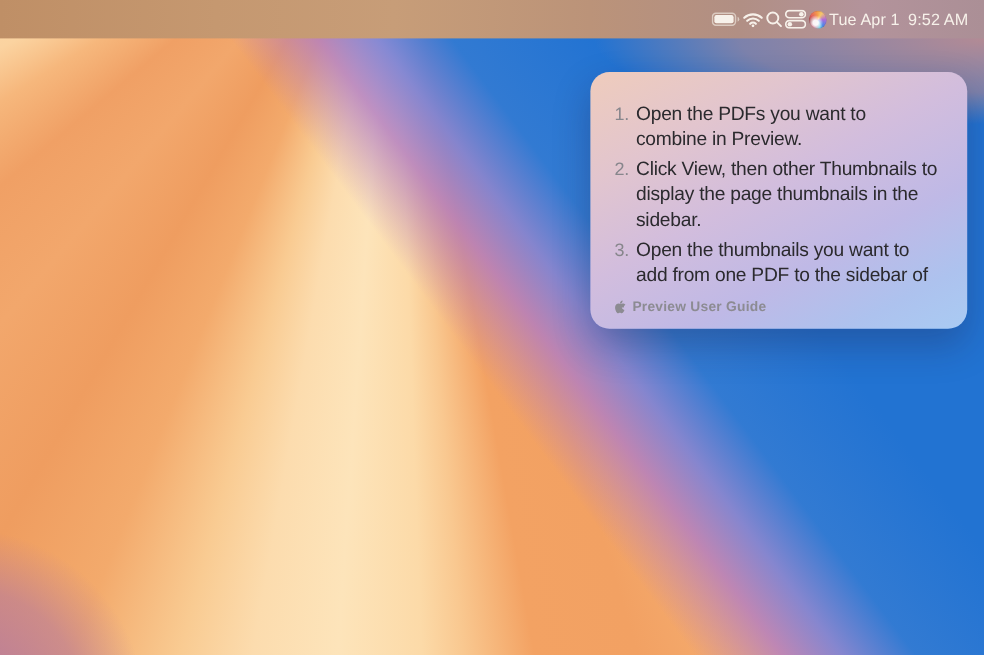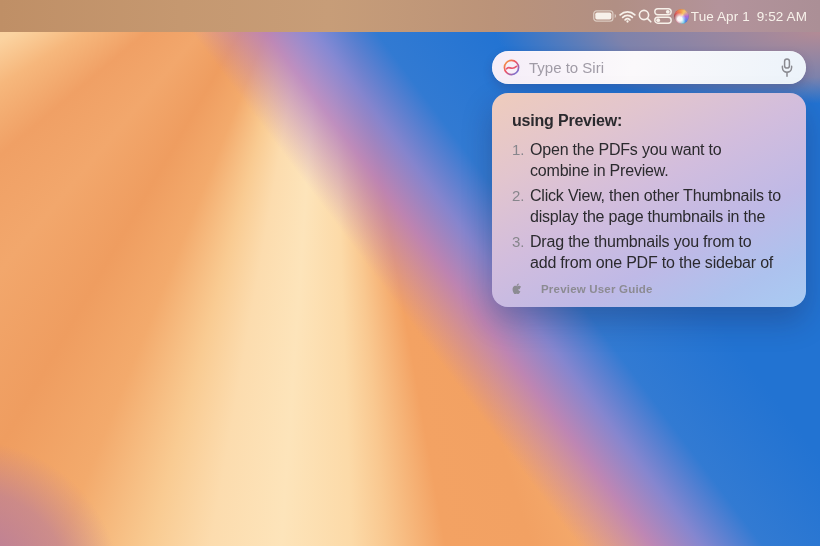--- a/index.html
+++ b/index.html
@@ -60,21 +60,21 @@
     background:linear-gradient(152deg,#efccbc 0%,#e2c5ce 24%,#d2bddd 46%,#bfb9e6 68%,#adc2ee 86%,#a9cbf3 100%);
     box-shadow:0 14px 30px rgba(35,25,60,.28);
     color:#2b2a2e;
   }
   .card-heading{font-weight:bold;font-size:16px;line-height:21px;letter-spacing:-.2px;margin:0 0 8px 0;}
   .steps{list-style:none;margin:0;padding:0;}
   .step{display:flex;margin:0 0 4px 0;font-size:16px;line-height:21px;letter-spacing:-.2px;}
   .step .num{flex:none;width:18px;color:#87868c;font-size:15px;}
   .line{white-space:nowrap;}
   .source{
-    display:flex;align-items:center;gap:19px;margin-top:10px;
+    display:flex;align-items:center;gap:5px;margin-top:10px;
     color:#8c8b92;font-size:11.5px;font-weight:bold;letter-spacing:.2px;
     text-decoration:none;cursor:pointer;
   }
   .source svg{display:block;}
 </style>
 </head>
 <body>
 
 <div class="screen">
   <div class="wallpaper"></div>
@@ -113,70 +113,45 @@
     </span>
     <span class="mb-icon siri-orb"></span>
     <span class="mb-clock">
       <span>Tue Apr 1</span>
       <span>9:52 AM</span>
     </span>
   </header>
 
   <div class="siri-panel">
 
-    <div class="siri-input">
-      <span class="mb-icon">
-        <svg width="17" height="17" viewBox="0 0 18 18">
-          <defs>
-            <linearGradient id="sg1" x1="0" y1="0" x2="1" y2="1">
-              <stop offset="0" stop-color="#f5a33b"></stop>
-              <stop offset="0.45" stop-color="#ee4e66"></stop>
-              <stop offset="1" stop-color="#5a7df2"></stop>
-            </linearGradient>
-          </defs>
-          <circle cx="9" cy="9" r="7.5" fill="none" stroke="url(#sg1)" stroke-width="1.8"></circle>
-          <path d="M3.8 10.4 C6.2 6.2 8.8 13.2 14.2 7.8" fill="none" stroke="#e8566e" stroke-width="1.7" stroke-linecap="round"></path>
-        </svg>
-      </span>
-      <input type="text" placeholder="Type to Siri" style="">
-      <span class="mic">
-        <svg width="14" height="20" viewBox="0 0 14 20">
-          <g fill="none" stroke="#8a8a90" stroke-width="1.5" stroke-linecap="round">
-            <rect x="4.6" y="0.9" width="4.8" height="9.2" rx="2.4"></rect>
-            <path d="M2.4 8.2v1.4a4.6 4.6 0 0 0 9.2 0V8.2"></path>
-            <line x1="7" y1="14.6" x2="7" y2="18.2"></line>
-          </g>
-        </svg>
-      </span>
-    </div>
 
     <div class="siri-card">
       <div class="card-heading">
-        <div class="line">using Preview:</div>
       </div>
 
       <ol class="steps">
         <li class="step">
           <span class="num">1.</span>
           <span class="step-text">
             <div class="line">Open the PDFs you want to</div>
             <div class="line">combine in Preview.</div>
           </span>
         </li>
         <li class="step">
           <span class="num">2.</span>
           <span class="step-text">
             <div class="line">Click View, then other Thumbnails to</div>
             <div class="line">display the page thumbnails in the</div>
+            <div class="line">sidebar.</div>
           </span>
         </li>
         <li class="step">
           <span class="num">3.</span>
           <span class="step-text">
-            <div class="line">Drag the thumbnails you from to</div>
+            <div class="line">Open the thumbnails you want to</div>
             <div class="line">add from one PDF to the sidebar of</div>
           </span>
         </li>
       </ol>
 
       <a class="source">
         <span>
           <svg width="10" height="12" viewBox="0 0 12 14" fill="#8c8b92">
             <path d="M8.2 0.4c.1.8-.2 1.5-.7 2.1-.5.6-1.2 1-1.9.9-.1-.7.3-1.5.7-2 .5-.5 1.3-.9 1.9-1z"></path>
             <path d="M9.4 7.3c0-1.4.8-2.2 1.6-2.7-.6-.9-1.6-1.4-2.6-1.4-.9 0-1.5.4-2.1.4-.6 0-1.3-.4-2.2-.4C2.9 3.2 1.7 4 1.1 5.3c-.9 1.9-.2 4.7.7 6.2.5.8 1 1.6 1.8 1.6.7 0 1-.5 1.9-.5s1.1.5 1.9.5 1.3-.8 1.8-1.5c.4-.6.6-1.2.8-1.8-1.5-.6-2.6-1.6-2.6-2.5z"></path>

